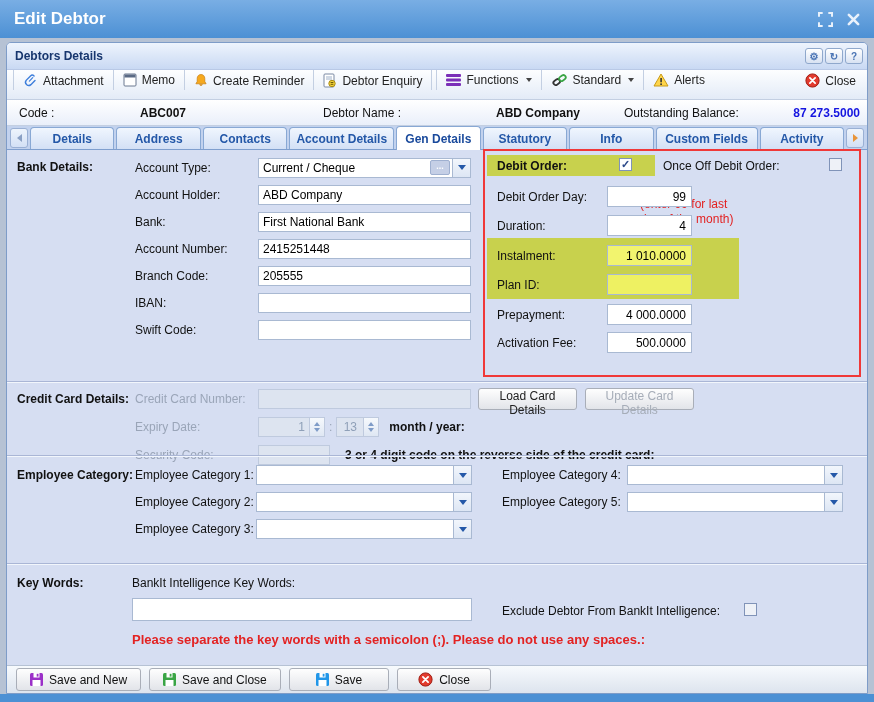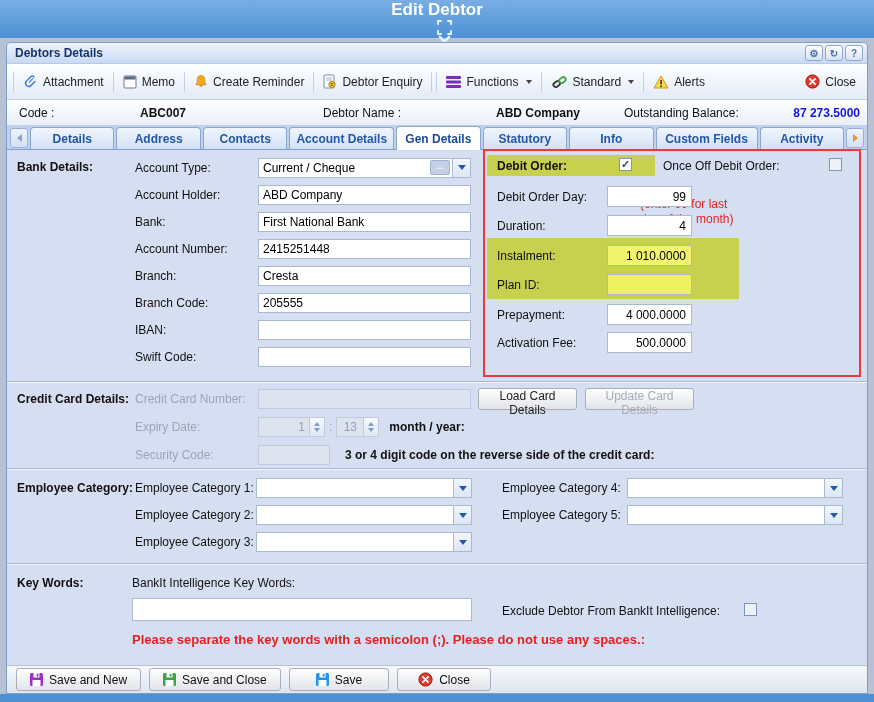--- a/index.html
+++ b/index.html
@@ -1,39 +1,39 @@
 <!DOCTYPE html>
 <html><head>
 <meta charset="utf-8">
 <style>
   * { margin:0; padding:0; box-sizing:border-box; }
   body { background:#8d99ab; font-family:"Liberation Sans", sans-serif; }
   .window { position:relative; width:874px; height:702px; background:#b6c2d4; overflow:hidden; font-size:12px; color:#111; }
 
   
   .titlebar { position:absolute; top:0; left:0; right:0; height:38px;
-    background:linear-gradient(#79aee4,#4c90d4); display:flex; align-items:center; padding:0 14px;flex-direction:column; }
+    background:linear-gradient(#79aee4,#4c90d4); display:flex; align-items:center; padding:0 14px; }
   .titlebar .title { flex:1; color:#fff; font-size:17px; font-weight:bold; }
   .winbtn { margin-left:14px; cursor:pointer; display:flex; align-items:center; }
   .bottombar { position:absolute; left:0; right:0; bottom:0; height:8px; background:#4c90d4; }
 
   
   .main { position:absolute; left:6px; top:42px; width:862px; height:652px;
     background:#d6def2; border:1px solid #7e9cc8; border-radius:5px 5px 0 0; overflow:hidden; }
 
-  .panel-header { height:21px; background:linear-gradient(#eef4fd,#c9d9f3); border-bottom:1px solid #b9c9e6;
+  .panel-header { height:27px; background:linear-gradient(#eef4fd,#c9d9f3); border-bottom:1px solid #b9c9e6;
     display:flex; align-items:center; padding:0 4px 0 8px; color:#17366e; font-weight:bold; }
   .panel-header .spacer { flex:1; }
   .hbtn { width:18px; height:16px; margin-left:2px; border:1px solid #8fa8cc; border-radius:3px;
     background:linear-gradient(#ffffff,#d8e2f2); color:#4a74b4; font-size:10px; font-weight:bold;
     display:flex; align-items:center; justify-content:center; cursor:pointer; }
 
   
-  .toolbar { height:36px; background:linear-gradient(#fdfeff,#e3ebf7); border-bottom:1px solid #c3cfe2;
-    display:flex; align-items:center; padding:0 4px; }
+  .toolbar { height:30px; background:linear-gradient(#fdfeff,#e3ebf7); border-bottom:1px solid #c3cfe2;
+    display:flex; align-items:flex-start; padding:0 4px; }
   .tbtn { display:flex; align-items:center; gap:5px; padding:3px 7px; border-radius:3px; cursor:pointer; color:#222; white-space:nowrap; }
   .tsep { width:1px; height:20px; background:#c3cfe2; margin:0 2px; }
   .caret { width:0; height:0; border-left:3.5px solid transparent; border-right:3.5px solid transparent; border-top:4px solid #444; margin-left:2px; }
 
   
   .coderow { position:relative; height:26px; background:linear-gradient(#ffffff,#e9effa); border-bottom:1px solid #c3cfe2; }
   .coderow span { position:absolute; top:6px; }
   .bold { font-weight:bold; }
 
   
@@ -278,24 +278,20 @@
           </div>
           <div class="frow">
             <span class="flabel">Bank:</span>
             <input class="finput" value="First National Bank" style="">
           </div>
           <div class="frow">
             <span class="flabel">Account Number:</span>
             <input class="finput" value="2415251448" style="">
           </div>
           <div class="frow">
-            <span class="flabel">Branch:</span>
-            <input class="finput" value="Cresta" style="">
-          </div>
-          <div class="frow">
             <span class="flabel">Branch Code:</span>
             <input class="finput" value="205555" style="">
           </div>
           <div class="frow">
             <span class="flabel">IBAN:</span>
             <input class="finput" value="" style="">
           </div>
           <div class="frow">
             <span class="flabel">Swift Code:</span>
             <input class="finput" value="" style="">
@@ -365,21 +361,21 @@
               <span class="sp-dn"></span>
             </span>
           <span class="bold" style="margin-left:10px">month / year:</span>
         </span>
 
         <span class="abs dis" style="left:128px;top:66px">Security Code:</span>
         <input class="abs dinp" style="left: 251px; top: 63px; width: 72px;" disabled="" value="">
         <span class="abs bold" style="left:338px;top:66px">3 or 4 digit code on the reverse side of the credit card:</span>
       </div>
 
-      <div class="sec bordered" style="top:318px;height:92px">
+      <div class="sec bordered" style="top:305px;height:92px">
         <span class="sec-label" style="top:12px">Employee Category:</span>
         <span class="abs" style="left:128px;top:12px">Employee Category 1:</span>
         <span class="combo abs" style="left:249px;top:9px;width:216px">
           <span class="ctext"></span>
           <span class="ddbtn">
               <span class="ddtri"></span>
             </span>
         </span>
         <span class="abs" style="left:128px;top:39px">Employee Category 2:</span>
         <span class="combo abs" style="left:249px;top:36px;width:216px">

